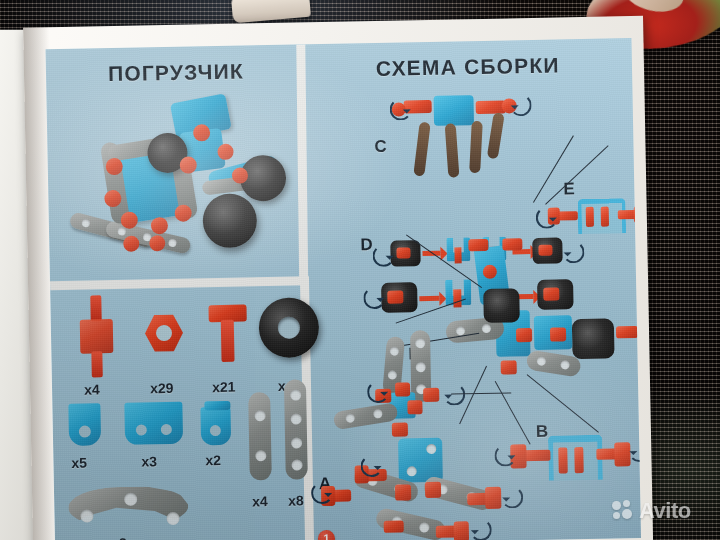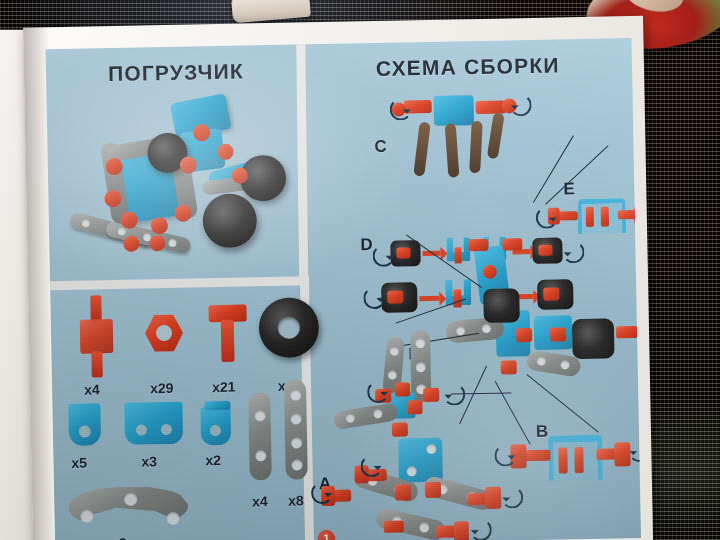--- a/index.html
+++ b/index.html
@@ -462,14 +462,23 @@
         </div>
 
         <div class="step-badge" style="left:4px;top:452px;">1</div>
       </div>
 
       <div class="glare"></div>
       <div class="grain"></div>
     </div>
   </div>
 
+  <div class="avito">
+    <span class="dots">
+      <i class="d1"></i>
+        <i class="d2"></i>
+        <i class="d3"></i>
+        <i class="d4"></i>
+    </span>
+    <span class="wd">Avito</span>
+  </div>
 
 </div>
 
 </body></html>

